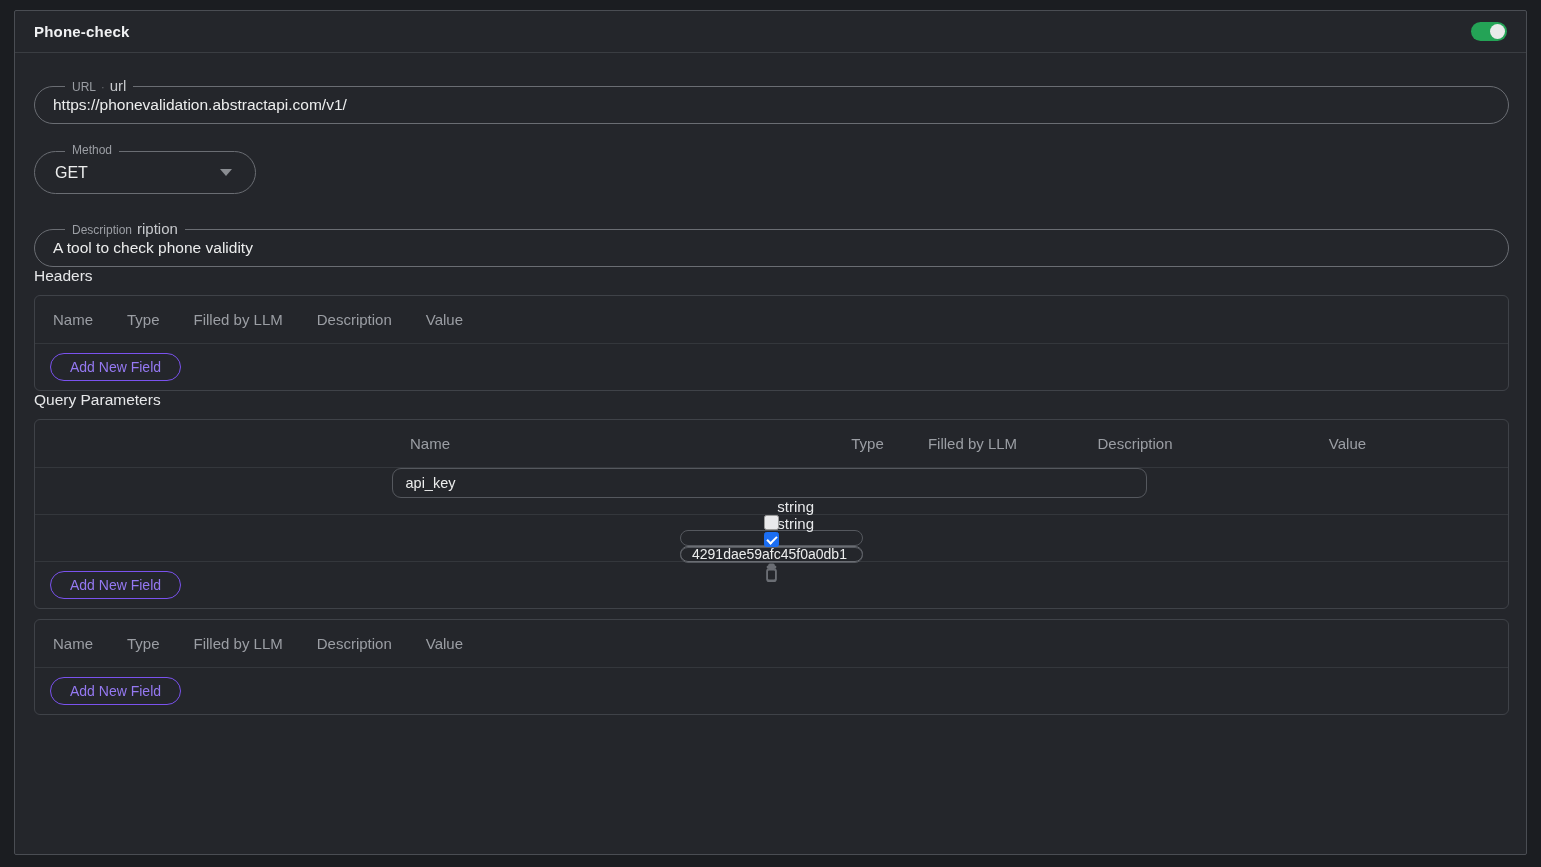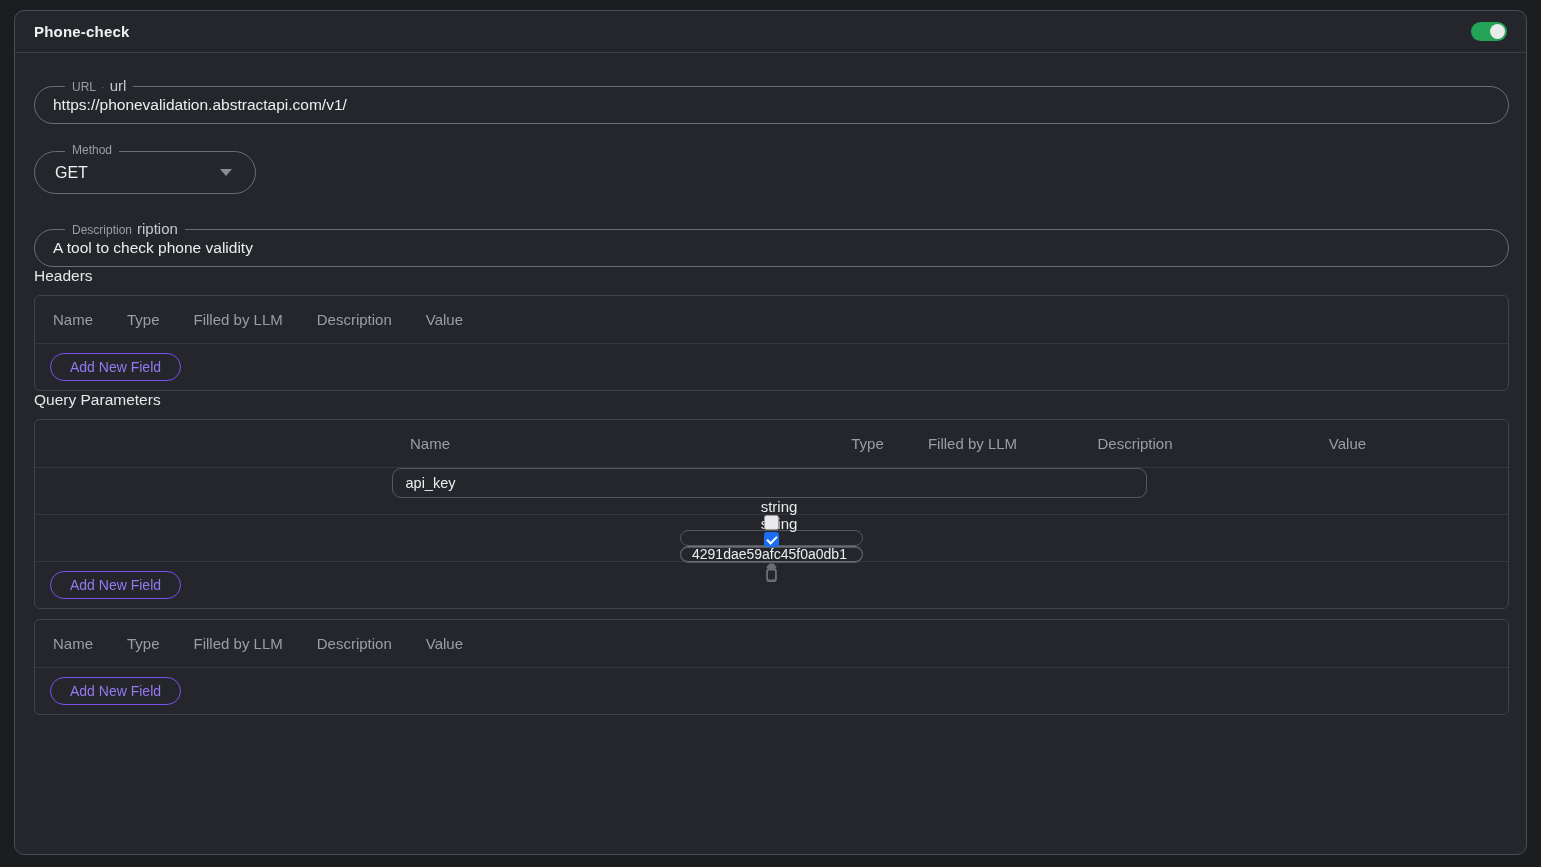--- a/index.html
+++ b/index.html
@@ -7,21 +7,21 @@
   body {
     background:#1b1d21;
     font-family:"Liberation Sans", sans-serif;
     color:#e8e9eb;
     overflow:hidden;
   }
   .panel {
     position:absolute; left:14px; top:10px; width:1513px; height:845px;
     background:#24262b;
     border:1px solid #4a4d53;
-    border-radius:10px;
+    border-radius:2px;
   }
   
   .title-bar {
     height:42px; display:flex; align-items:center; justify-content:space-between;
     padding:0 19px; border-bottom:1px solid #3a3d42;
   }
   .panel-title { font-size:15px; font-weight:bold; color:#f0f1f3; letter-spacing:.2px; }
   .toggle {
     position:relative; width:36px; height:19px; border-radius:10px;
     background:#24a356; cursor:pointer; flex:0 0 auto;
@@ -97,21 +97,21 @@
     border-bottom:1px solid #34373c;
     flex-direction:column;
   }
   .qp-row:last-of-type { border-bottom:1px solid #34373c; }
   .name-input {
     margin-left:15px; width:755px; height:30px;
     background:transparent; border:1px solid #55585e; border-radius:9px;
     color:#eceded; font-size:14.5px; font-family:"Liberation Sans", sans-serif;
     padding:0 13px; outline:none;
   }
-  .type-text { font-size:15px; color:#e8e9eb; padding-left:15px; text-align:center; width:85px; }
+  .type-text { font-size:15px; color:#e8e9eb; padding-left:15px; text-align:right; width:85px; }
   .small-input {
     width:183px; height:16px; background:transparent;
     border:1px solid #55585e; border-radius:9px;
     color:#eceded; font-size:14px; font-family:"Liberation Sans", sans-serif;
     padding:0 11px; outline:none; text-align:left;
   }
   .small-input.filled { border-color:#6a6d73; }
   
   .checkbox {
     position:relative; width:15px; height:15px; border-radius:2.5px;

